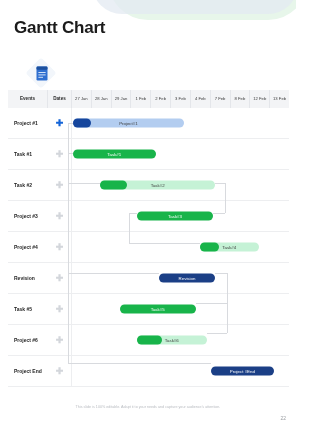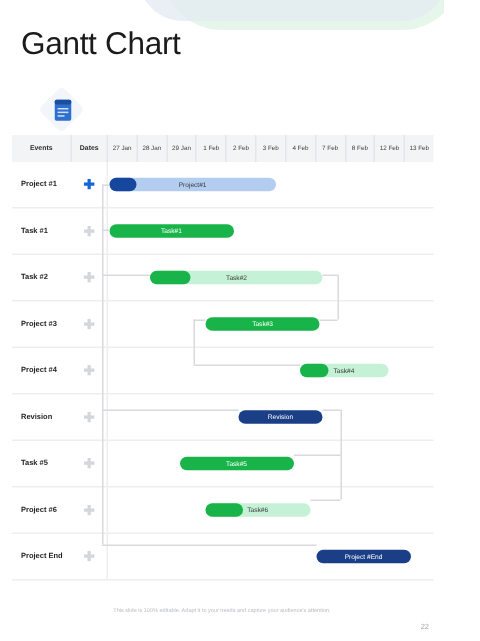--- a/index.html
+++ b/index.html
@@ -36,22 +36,22 @@
     border-bottom-left-radius: 30px;
     border-bottom-right-radius: 30px;
     opacity: .75;
   }
 
   
   .title {
     position: absolute;
     top: 18px;
     left: 14px;
-    font-size: 21px;
-    font-weight: normal;
+    font-size: 17px;
+    font-weight: bold;
     color: #1b1b1b;
     letter-spacing: -0.2px;
   }
 
   
   .icon-wrap {
     position: absolute;
     top: 59px;
     left: 27px;
     width: 30px;

